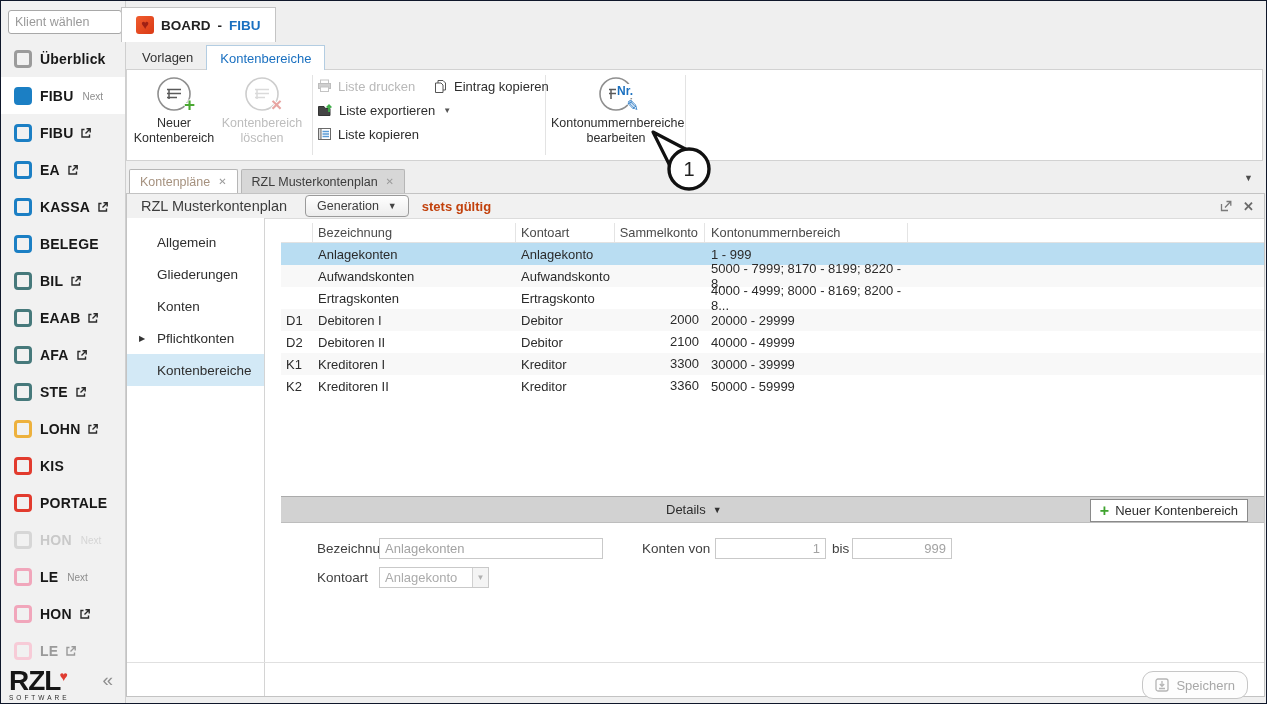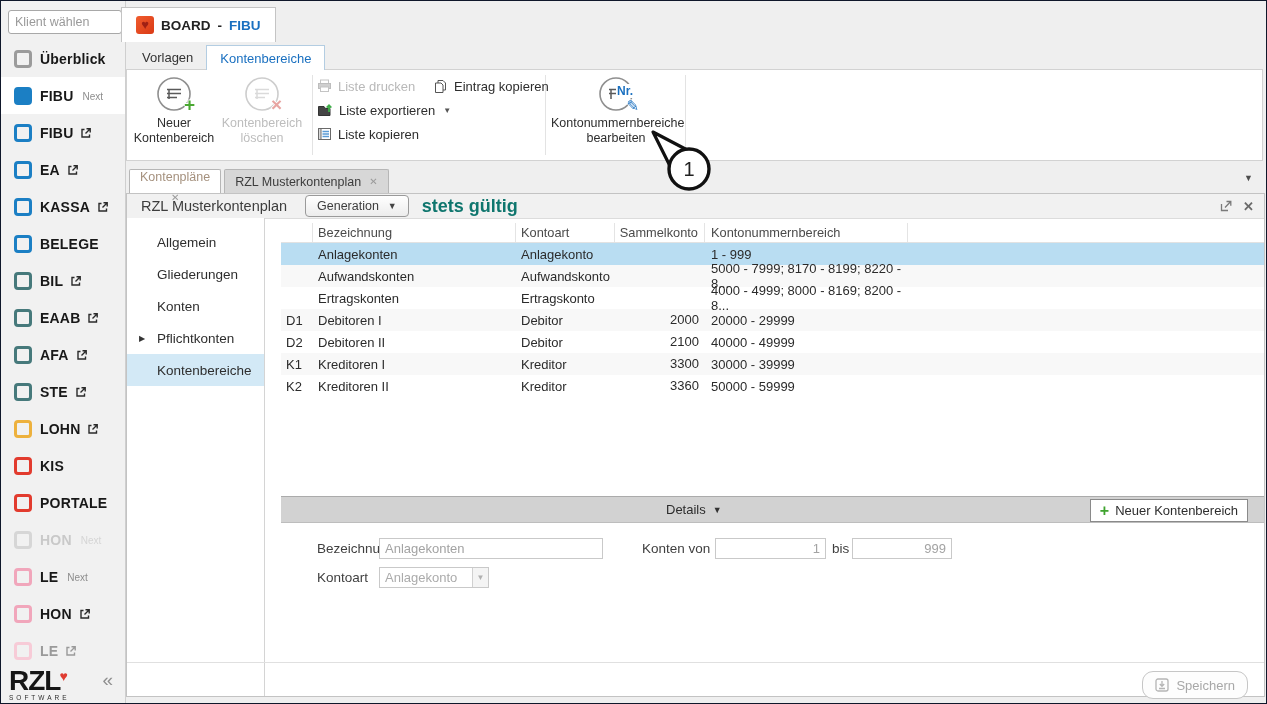--- a/index.html
+++ b/index.html
@@ -64,35 +64,35 @@
   .txt-btn .dd{font-size:8px;color:#555;margin-left:2px;}
 
   
   #callout{position:absolute;left:640px;top:124px;z-index:6;}
 
   
   #doc-tabs{position:absolute;left:128px;top:168px;height:24px;display:flex;z-index:2;}
   .dtab{display:inline-flex;align-items:center;gap:8px;height:24px;padding:0 10px;
         border:1px solid #b6b6b6;border-bottom:none;border-radius:2px 2px 0 0;font-size:12.5px;
         box-sizing:border-box;cursor:pointer;}
-  .dtab.t1{background:#fff;color:#a5917e;flex-direction:column;}
+  .dtab.t1{background:#fff;color:#a5917e;}
   .dtab.t2{background:#d7d7d7;color:#3c3c3c;margin-left:3px;}
   .dtab .x{font-size:10px;color:#9a9a9a;}
   #tabstrip-chevron{position:absolute;left:1243px;top:172px;font-size:9px;color:#4c4c4c;cursor:pointer;}
 
   
   #panel{position:absolute;left:125px;top:192px;right:1px;bottom:6px;background:#fff;
          border:1px solid #c3c3c3;box-sizing:border-box;}
   #panel-header{position:relative;height:24px;background:#f1f1f1;border-bottom:1px solid #dcdcdc;
                 display:flex;align-items:center;padding-left:14px;}
   .p-title{font-size:14.5px;color:#3d3d3d;width:164px;}
   #generation-btn{height:20px;border:1px solid #9a9a9a;border-radius:4px;background:linear-gradient(#fff,#ececec);
                   padding:0 11px;display:inline-flex;align-items:center;gap:9px;font-size:12.5px;color:#3d3d3d;cursor:pointer;}
   #generation-btn .dd{font-size:9px;color:#444;}
-  .validity{font-weight:bold;font-size:18px;color:#0f766e;margin-left:13px;}
+  .validity{font-weight:bold;font-size:13px;color:#c2410c;margin-left:13px;}
   #panel-header-icons{position:absolute;right:10px;top:0;height:24px;display:flex;align-items:center;gap:11px;}
   #panel-close{font-size:13px;color:#6a6a6a;cursor:pointer;font-weight:bold;}
 
   #panel-nav{position:absolute;left:0;top:24px;bottom:0;width:138px;border-right:1px solid #d4d4d4;background:#fff;box-sizing:border-box;padding-top:8px;}
   .pnav-item{height:32px;display:flex;align-items:center;padding-left:30px;font-size:13.5px;color:#2e2e2e;position:relative;cursor:pointer;}
   .pnav-item .arrow{position:absolute;left:12px;font-size:8px;color:#333;}
   .pnav-item.selected{background:#d3e9f6;}
 
   #tbl{position:absolute;left:154px;top:29px;right:0;}
   #tbl-header{display:flex;height:19px;border-bottom:1px solid #e2e2e2;align-items:center;}

